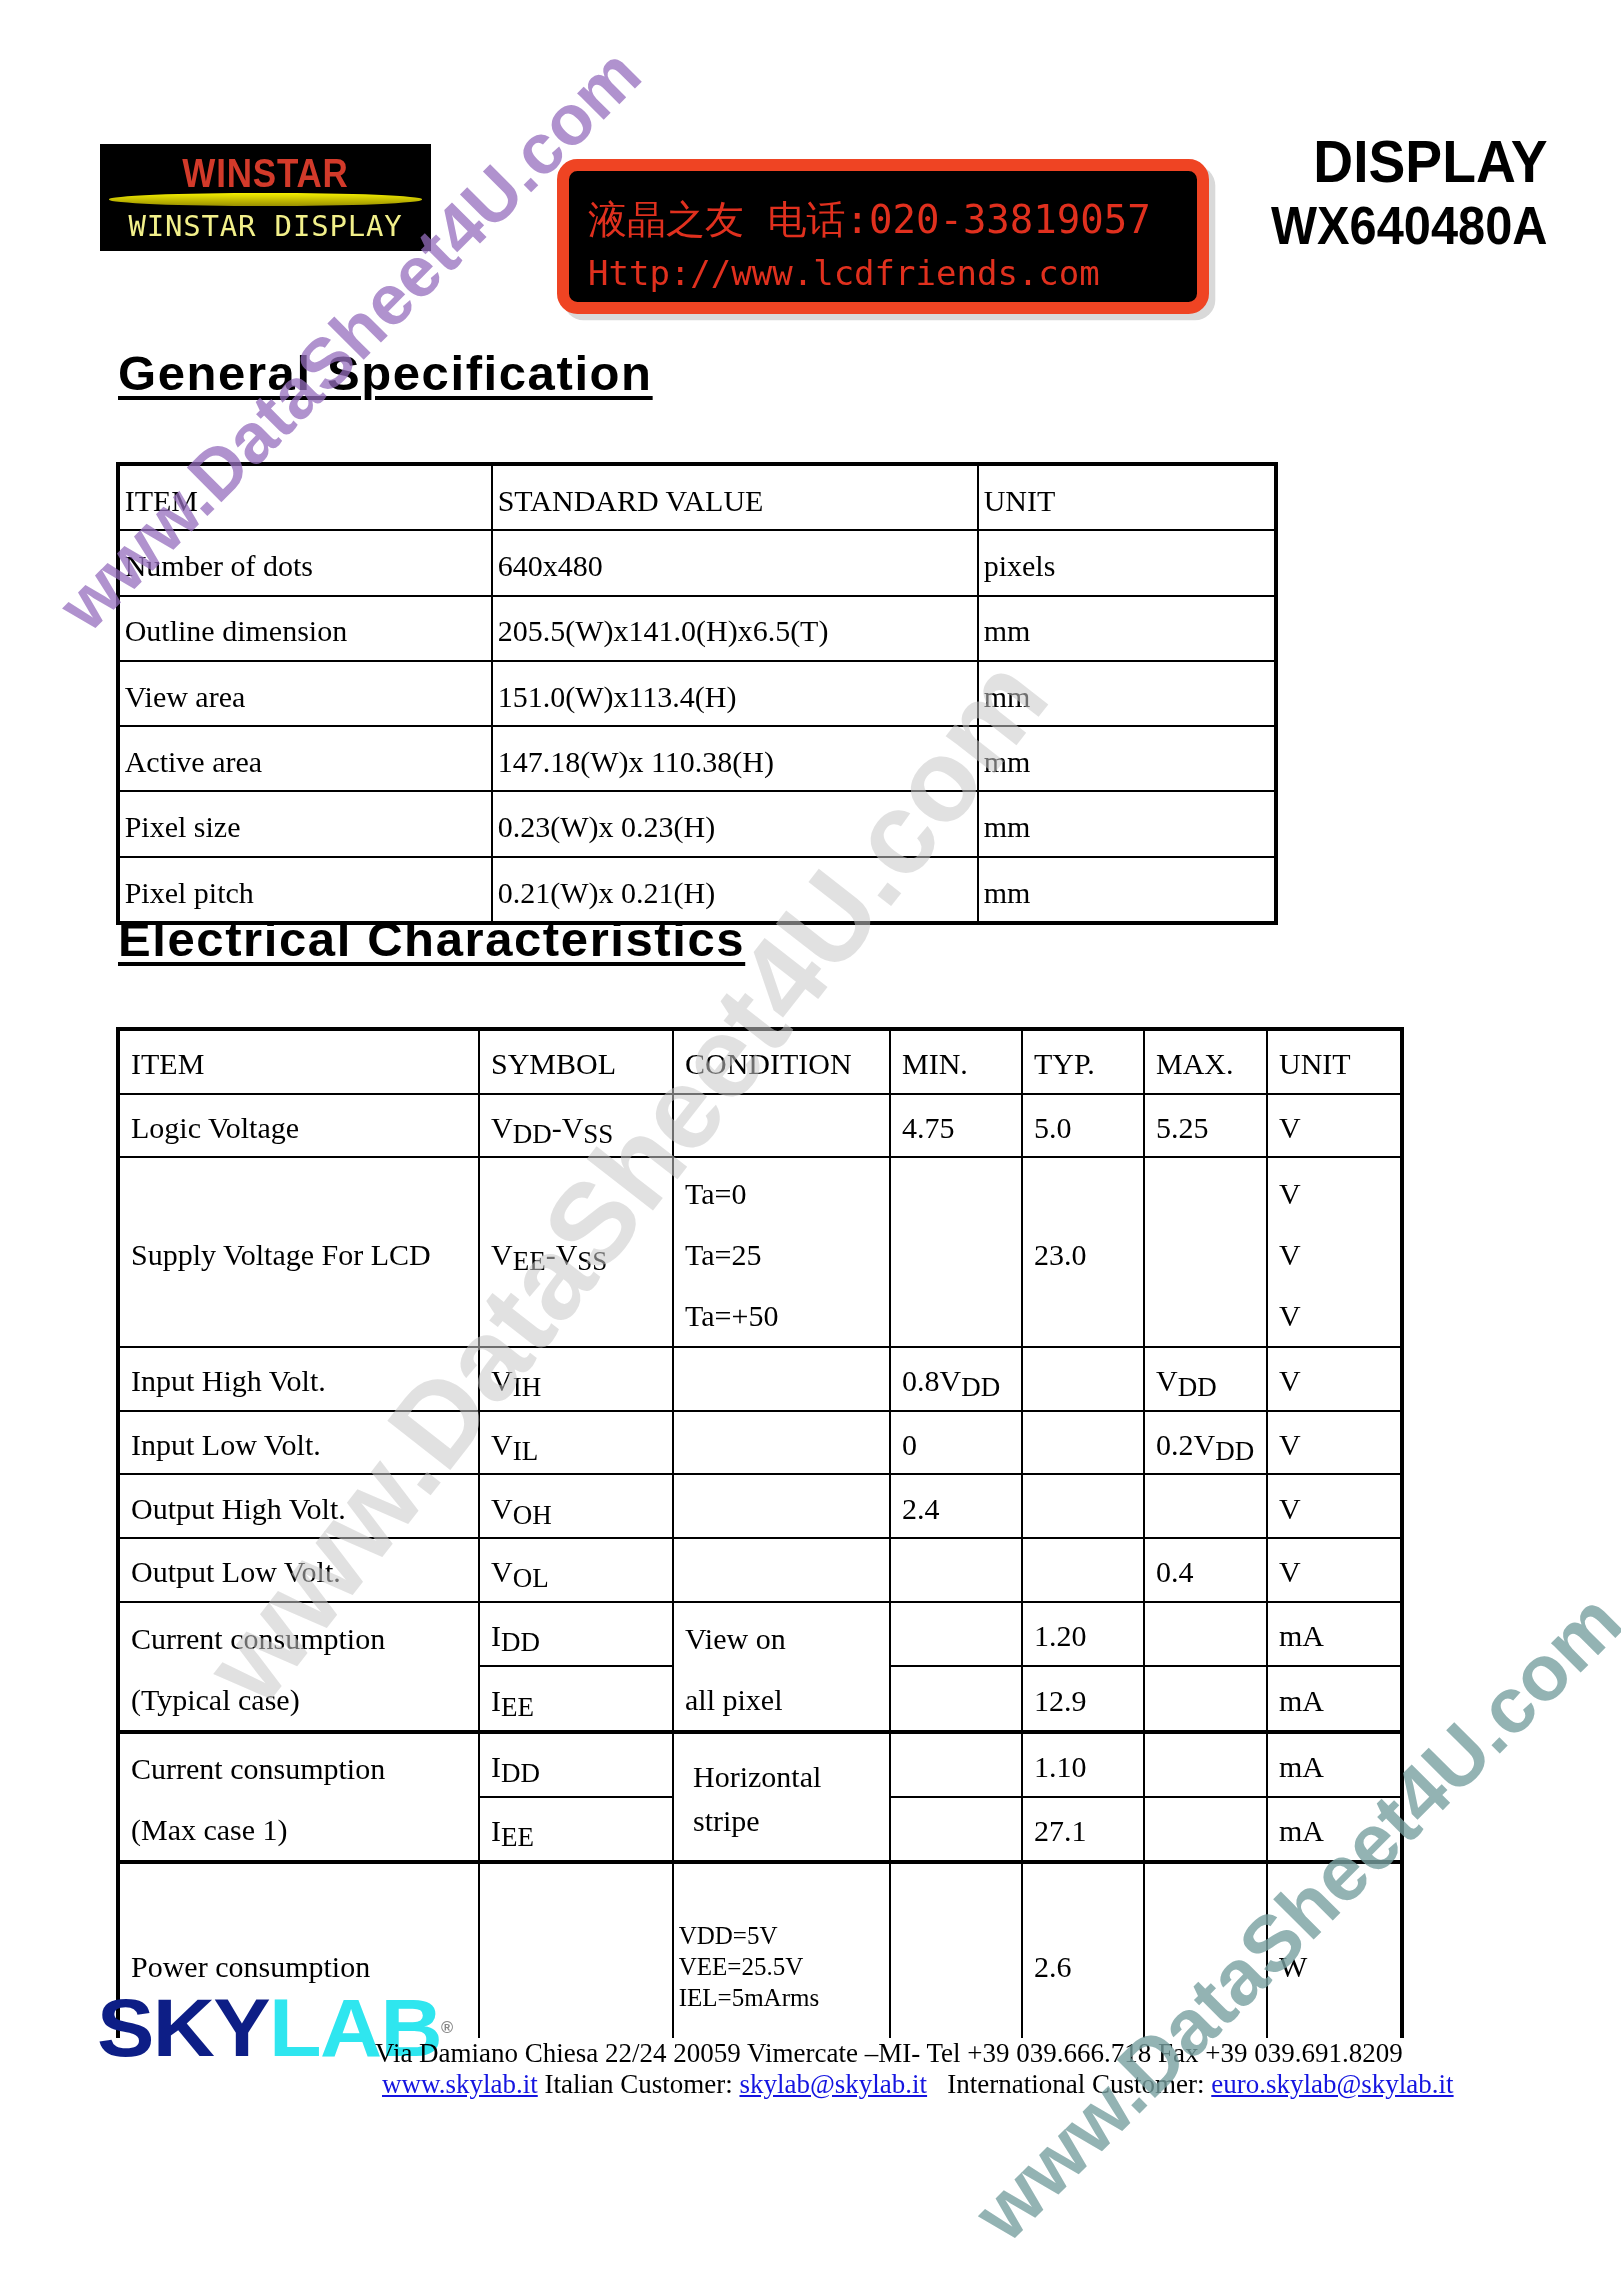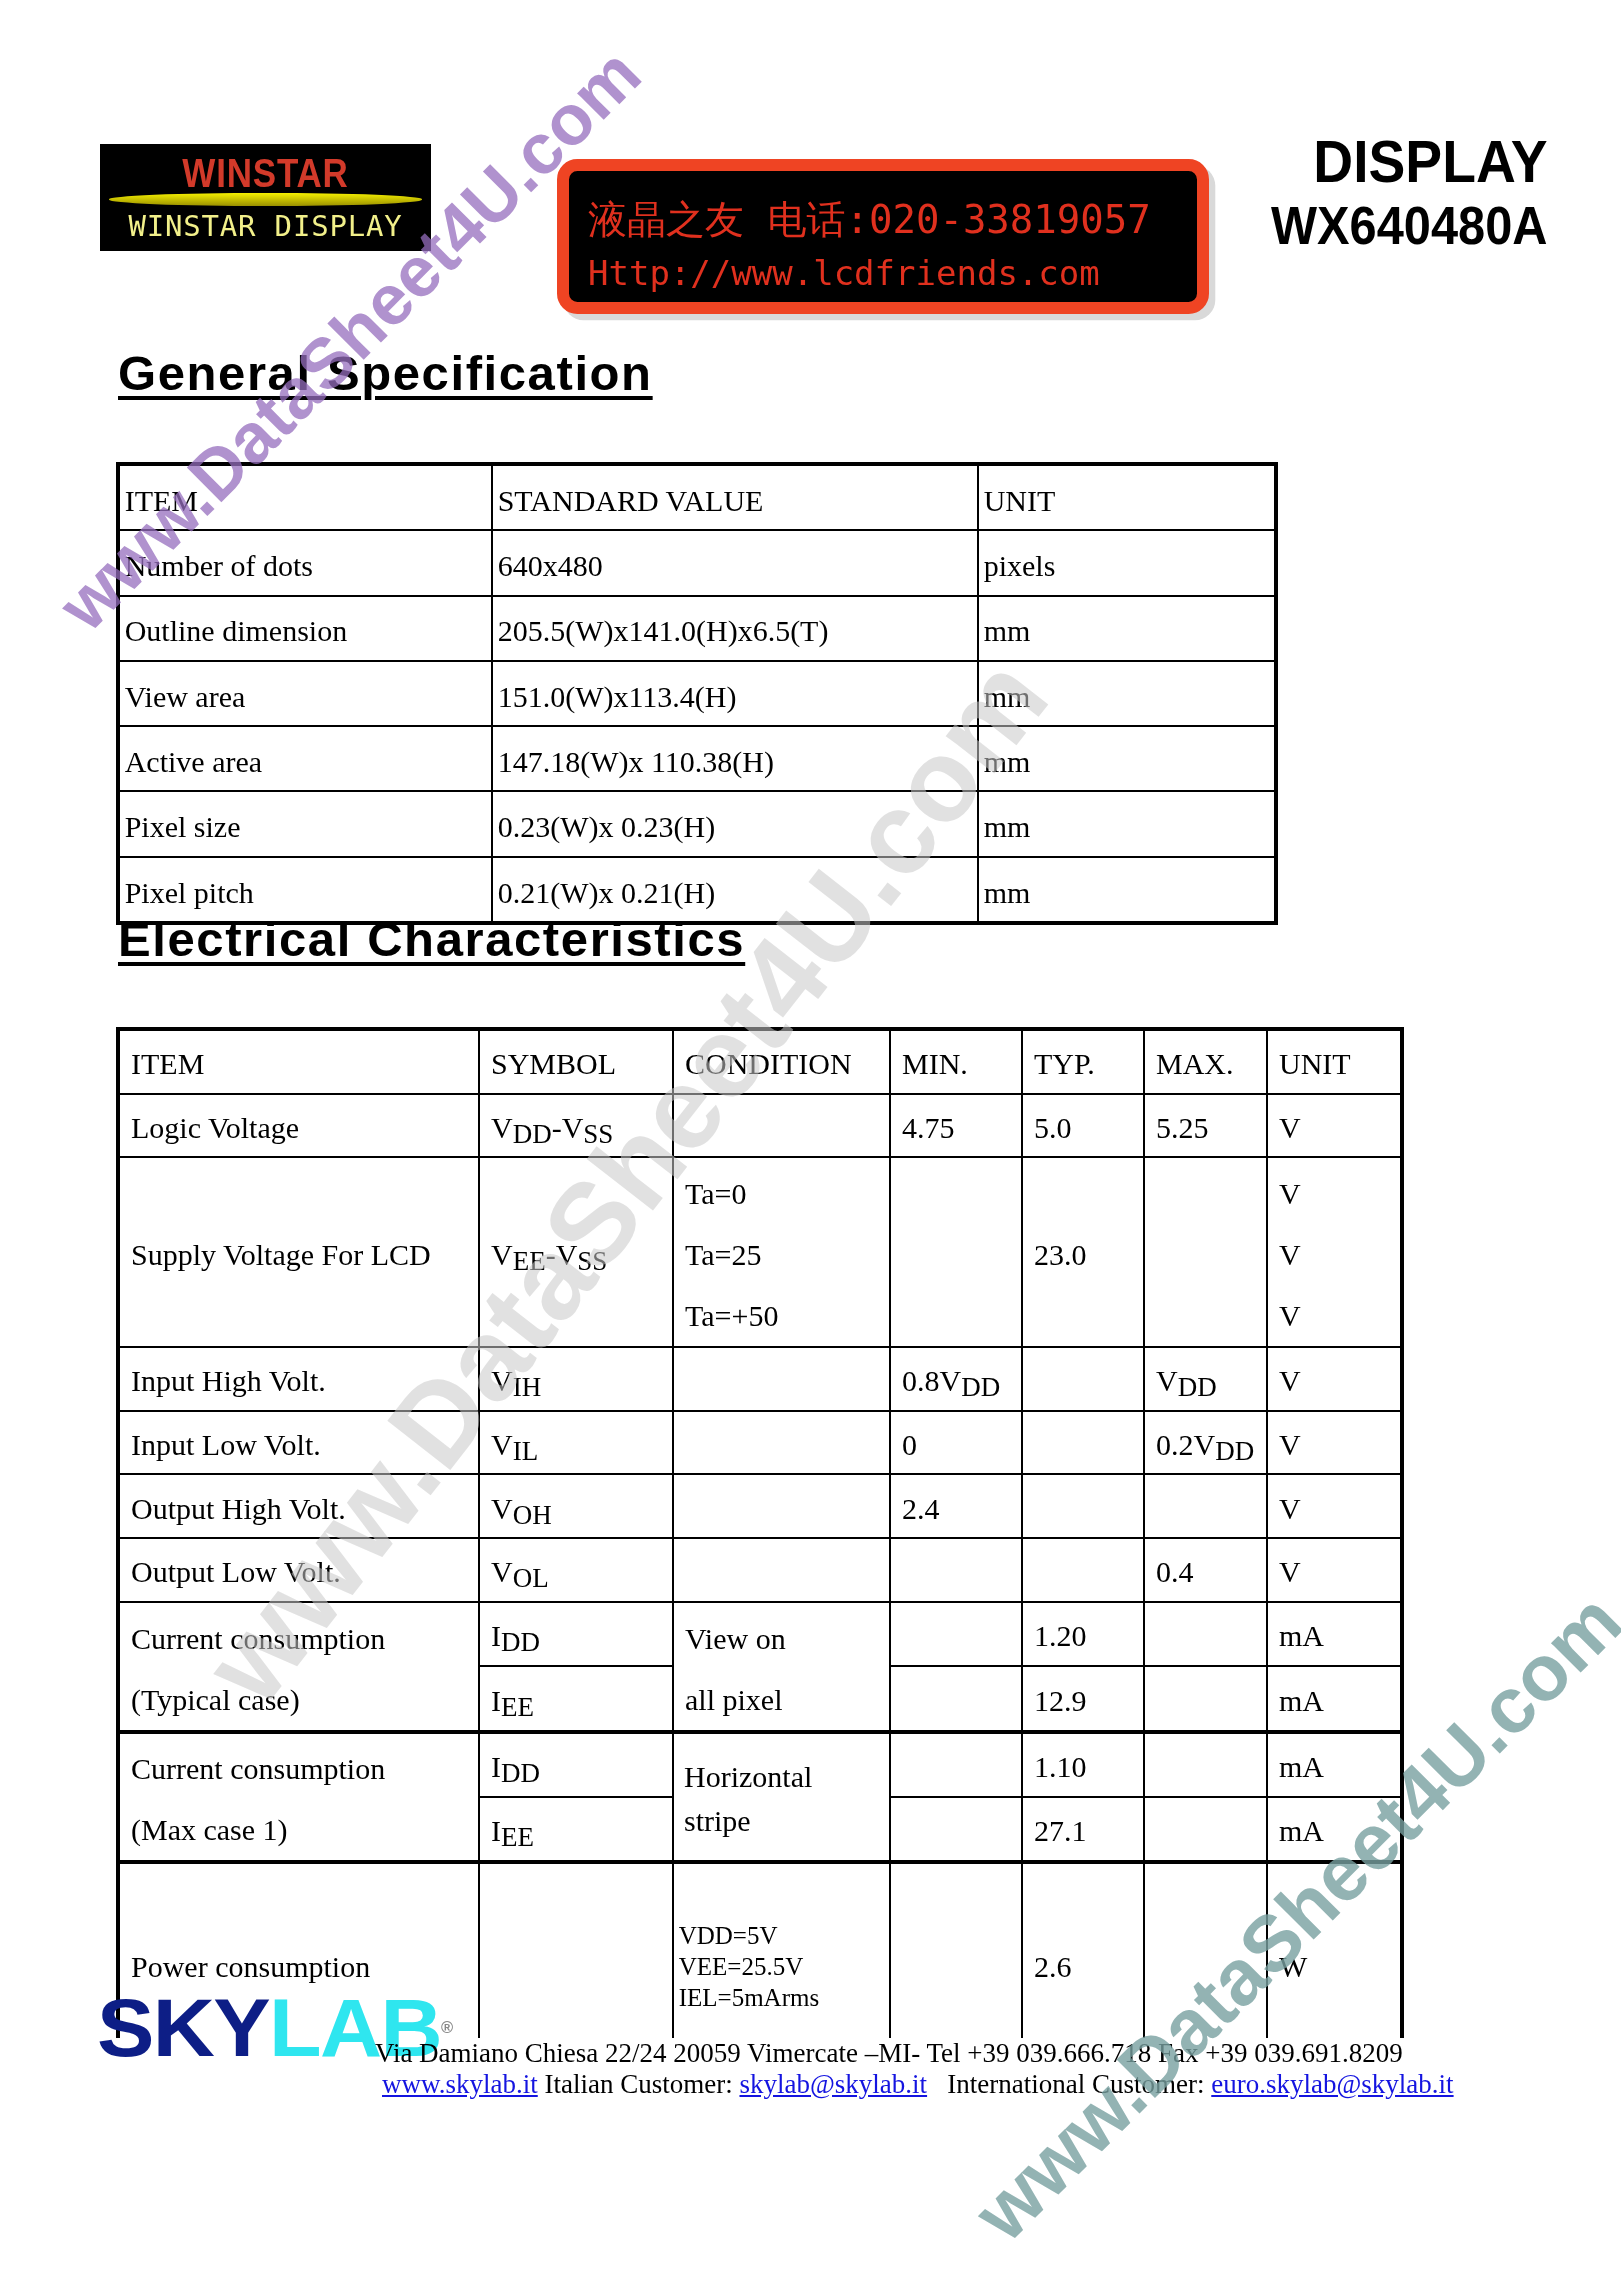--- a/index.html
+++ b/index.html
@@ -256,21 +256,21 @@
     <td style="border-bottom-width:4.7px"></td>
     <td style="border-bottom-width:4.7px">mA</td>
   </tr>
 
   <tr>
     <td rowspan="2" style="border-bottom-width:4.7px">
       <div style="line-height:61px">Current consumption</div>
       <div style="line-height:61px">(Max case 1)</div>
     </td>
     <td><span>I</span><sub>DD</sub></td>
-    <td rowspan="2" style="border-bottom-width:4.7px;padding-left:10px">
+    <td rowspan="2" style="border-bottom-width:4.7px;padding-left:19px">
       <div style="line-height:44px">Horizontal</div>
       <div style="line-height:44px">stripe</div>
     </td>
     <td></td>
     <td>1.10</td>
     <td></td>
     <td>mA</td>
   </tr>
   <tr>
     <td style="border-bottom-width:4.7px"><span>I</span><sub>EE</sub></td>

